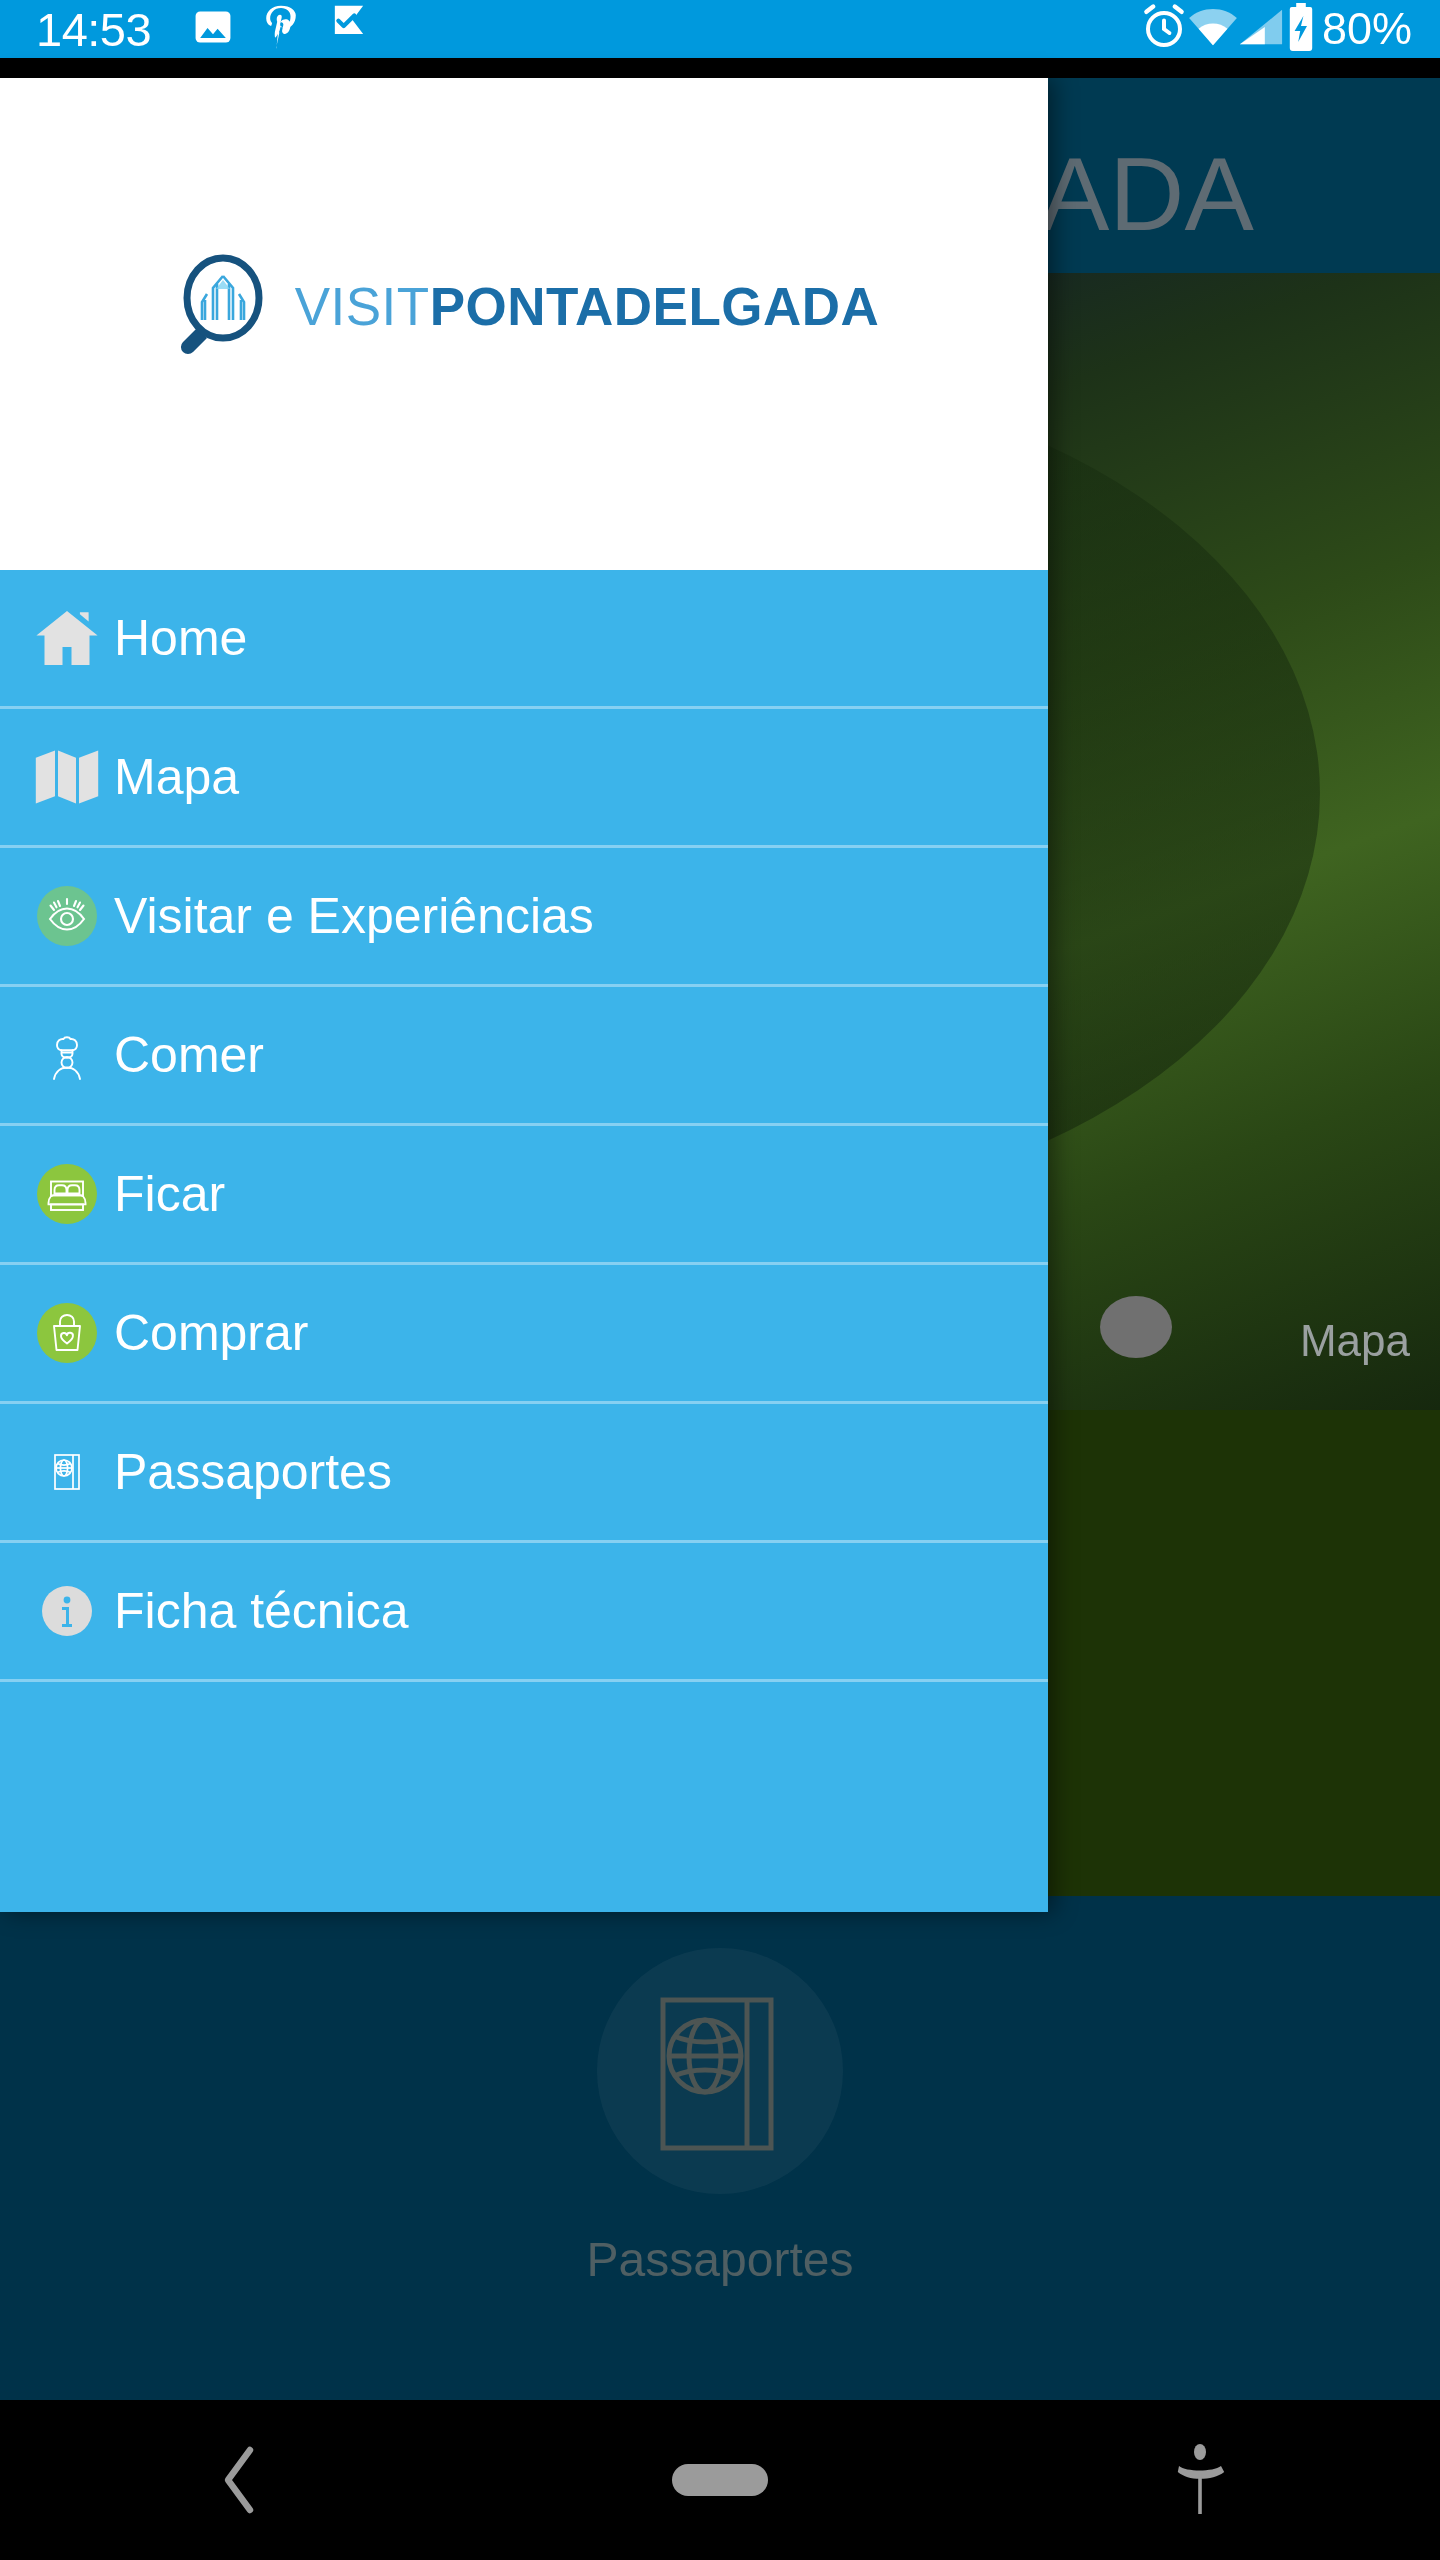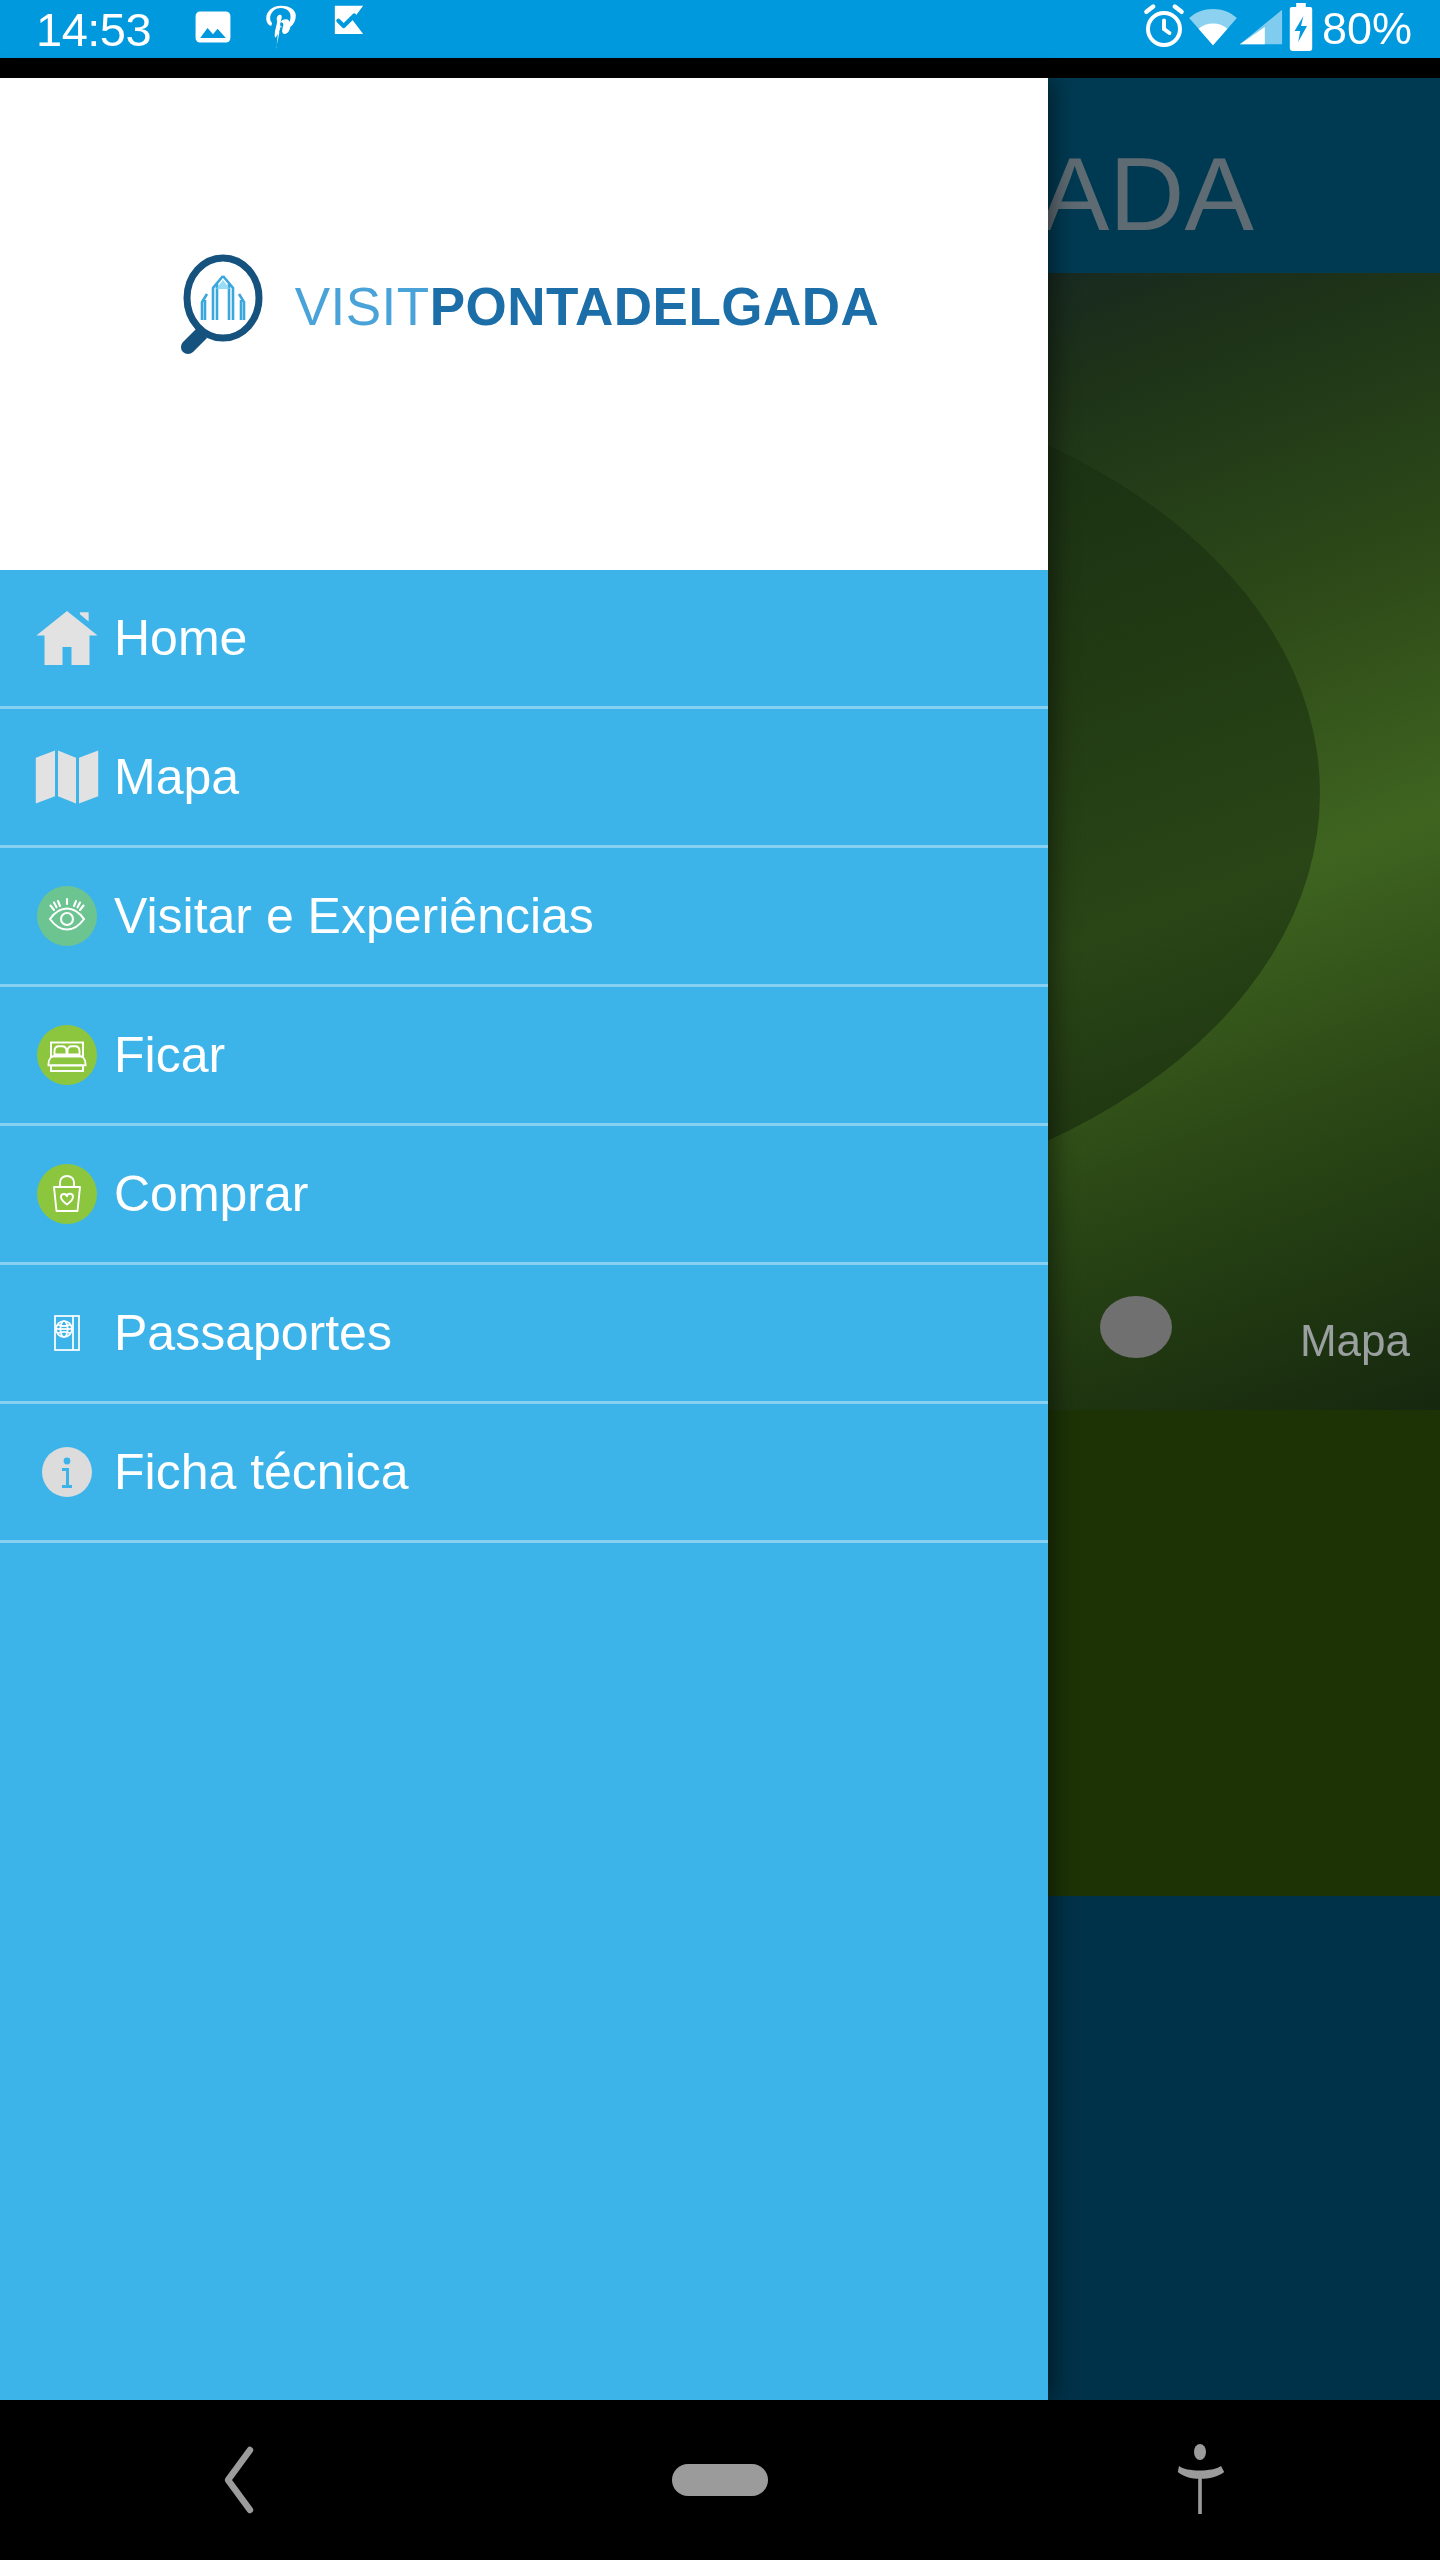--- a/index.html
+++ b/index.html
@@ -67,21 +67,21 @@
   #passaportes-icon-circle { top:52px; background:rgba(255,255,255,.045); }
   .card-label {
     position:absolute; left:0; width:100%; text-align:center;
     font-size:48px; font-weight:400;
   }
   #ficar-label { top:348px; color:#4e5b44; }
   #passaportes-label { top:336px; color:#4f5f63; }
 
   
   #drawer {
-    position:absolute; left:0; top:78px; width:1048px; height:2322px;
+    position:absolute; left:0; top:78px; width:1048px; height:1834px;
     background:#3cb4ea; box-shadow: 6px 0 22px rgba(0,0,0,.45);
     overflow:hidden;
   }
   #drawer-header {
     width:100%; height:492px; background:#fff;
     display:flex; align-items:center; justify-content:center;
   }
   #drawer-logo { display:flex; align-items:center; gap:22px; transform:translateY(-18px); }
   #logo-wordmark { font-size:53px; letter-spacing:0.5px; white-space:nowrap; }
   #logo-visit { color:#4aa3d8; font-weight:400; }
@@ -291,20 +291,34 @@
             <g fill="none" stroke="#fff" stroke-width="2.1" stroke-linecap="round">
               <path d="M21 41c5-7 11-10.5 17-10.5S50 34 55 41c-5 7-11 10.5-17 10.5S26 48 21 41z"></path>
               <circle cx="38" cy="41" r="6"></circle>
               <path d="M38 21v5M29 23l2 5M47 23l-2 5M21.5 27.5l3.5 4.5M54.5 27.5L51 32M25 24.5l2.5 4.8M51 24.5l-2.5 4.8"></path>
             </g>
           </svg>
         </span>
         <span class="menu-label">Visitar e Experiências</span>
       </div>
 
+      <div class="menu-item">
+        <span class="menu-icon-wrap">
+          <svg width="68" height="68" viewBox="0 0 68 68">
+            <g fill="none" stroke="#fff" stroke-width="1.9" stroke-linecap="round">
+              <path d="M24 24c0-4 3.2-6.5 6.5-6 1-2.4 5.9-2.4 7 0 3.3-.5 6.5 2 6.5 6 0 3.2-2.2 5-4.5 5.3H28.5C26.2 29 24 27.2 24 24z"></path>
+              <path d="M28.5 29.3v3.4c0 2.4 2.4 4 5.5 4s5.5-1.6 5.5-4v-3.4"></path>
+              <path d="M29 31.5h10"></path>
+              <circle cx="34" cy="41.5" r="5.5"></circle>
+              <path d="M21 58c1.5-7.5 6.8-11.5 13-11.5S45.5 50.5 47 58"></path>
+            </g>
+          </svg>
+        </span>
+        <span class="menu-label">Comer</span>
+      </div>
 
       <div class="menu-item">
         <span class="menu-icon-wrap">
           <svg width="76" height="76" viewBox="0 0 76 76">
               <circle class="menu-icon-circle" cx="38" cy="38" r="30" fill="#8cc63e"></circle>
             <g fill="none" stroke="#fff" stroke-width="1.9">
               <rect x="22" y="25.5" width="32" height="14"></rect>
               <path d="M25.5 34c0-3 1.6-4.8 4.5-4.8h3c2.9 0 4.5 1.8 4.5 4.8v3.5h-12z"></path>
               <path d="M38.5 34c0-3 1.6-4.8 4.5-4.8h3c2.9 0 4.5 1.8 4.5 4.8v3.5h-12z"></path>
               <path d="M19.5 47c0-5 3-8.4 8-8.4h21c5 0 8 3.4 8 8.4v1.4h-37z"></path>

